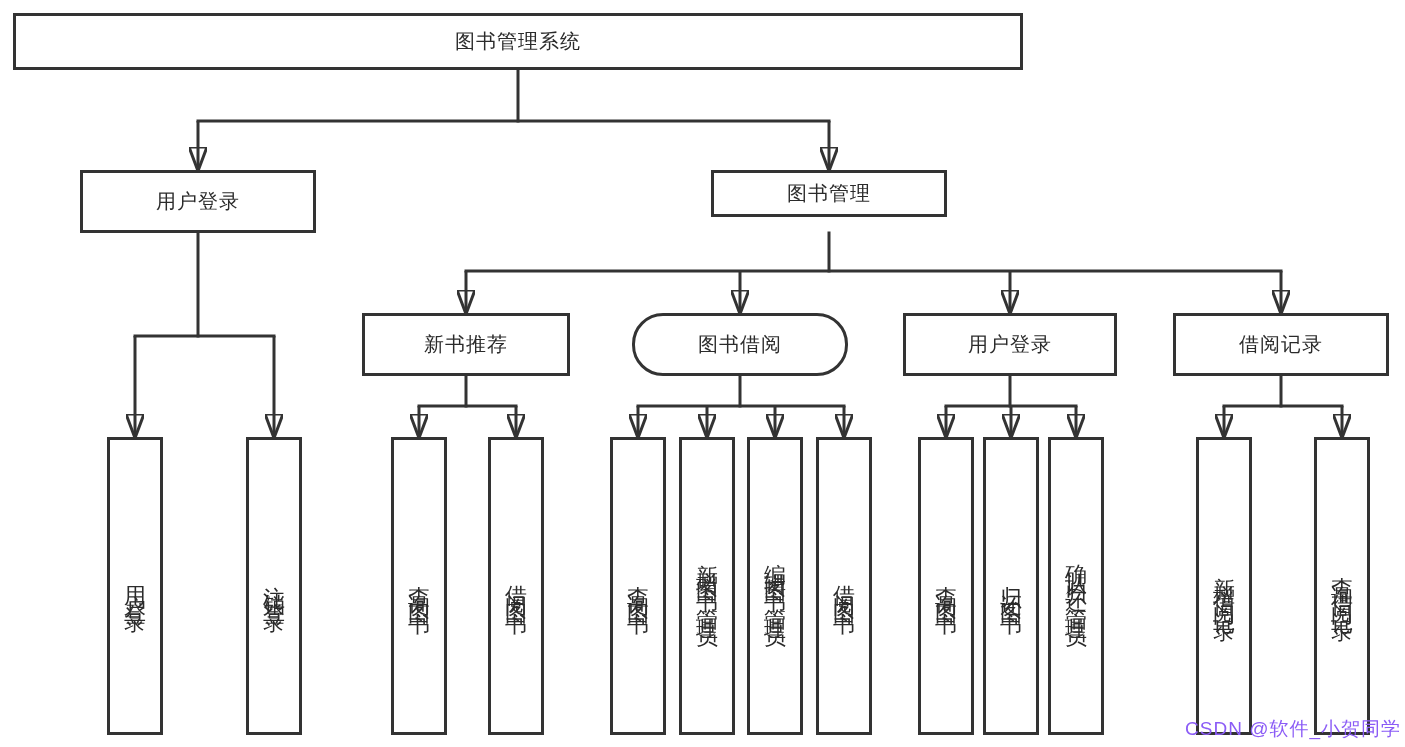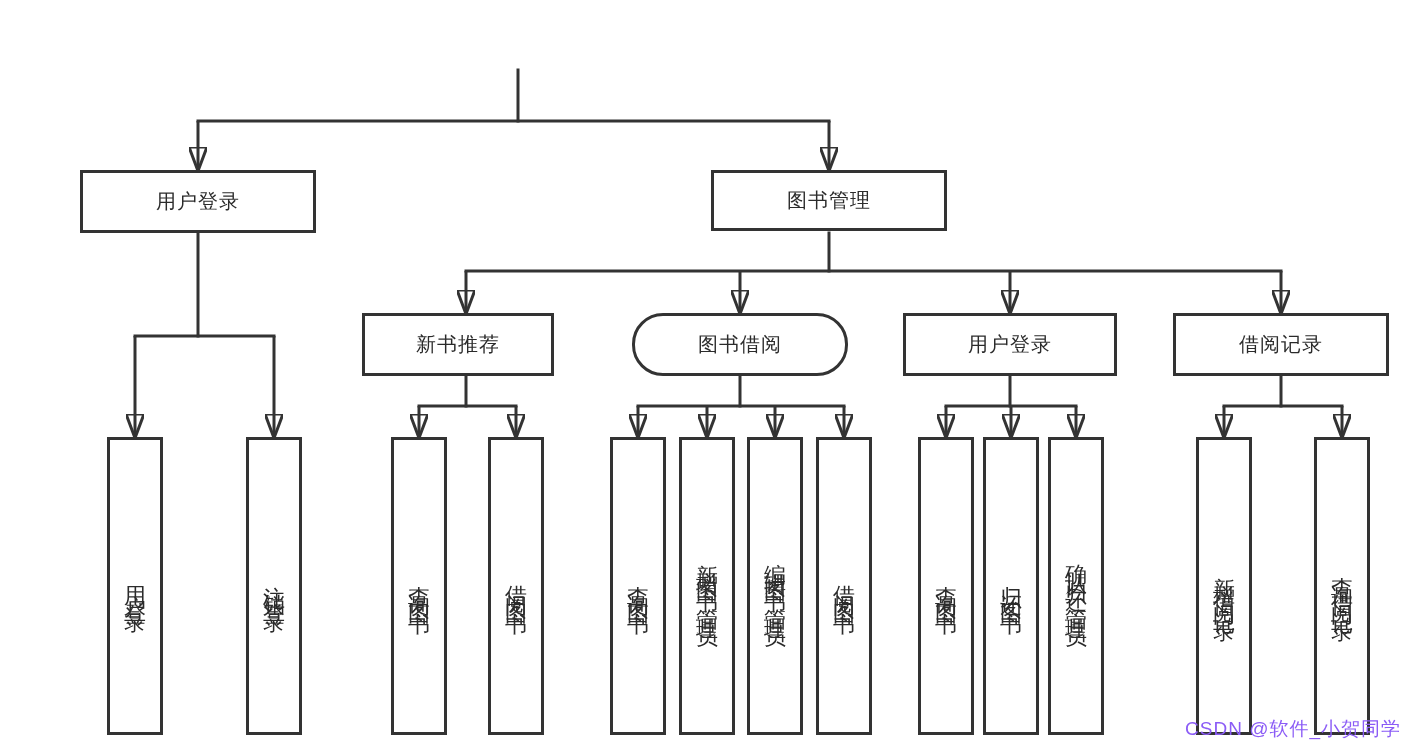--- a/index.html
+++ b/index.html
@@ -110,25 +110,26 @@
     <line x1="946" y1="406" x2="946" y2="437" marker-end="url(#arrow)"></line>
     <line x1="1011" y1="406" x2="1011" y2="437" marker-end="url(#arrow)"></line>
     <line x1="1076" y1="406" x2="1076" y2="437" marker-end="url(#arrow)"></line>
 
     <path class="joint" d="M1281,376 V406"></path>
     <path class="joint" d="M1224,406 H1342"></path>
     <line x1="1224" y1="406" x2="1224" y2="437" marker-end="url(#arrow)"></line>
     <line x1="1342" y1="406" x2="1342" y2="437" marker-end="url(#arrow)"></line>
   </svg>
 
+  <div class="box hbox" style="left:13px; top:13px; width:1010px; height:57px;">图书管理系统</div>
 
   <div class="box hbox" style="left:80px; top:170px; width:236px; height:63px;">用户登录</div>
-  <div class="box hbox" style="left:711px; top:170px; width:236px; height:61px;">图书管理</div>
+  <div class="box hbox" style="left:711px; top:170px; width:236px; height:47px;">图书管理</div>
 
-  <div class="box hbox" style="left:362px; top:313px; width:192px; height:63px;">新书推荐</div>
+  <div class="box hbox" style="left:362px; top:313px; width:208px; height:63px;">新书推荐</div>
   <div class="box hbox" style="left:632px; top:313px; width:216px; height:63px;border-radius:31px;">图书借阅</div>
   <div class="box hbox" style="left:903px; top:313px; width:214px; height:63px;">用户登录</div>
   <div class="box hbox" style="left:1173px; top:313px; width:216px; height:63px;">借阅记录</div>
 
   <div class="box vbox" style="left:107px;">用户登录</div>
   <div class="box vbox" style="left:246px;">注销登录</div>
 
   <div class="box vbox" style="left:391px;">查询图书</div>
   <div class="box vbox" style="left:488px;">借阅图书</div>
 

